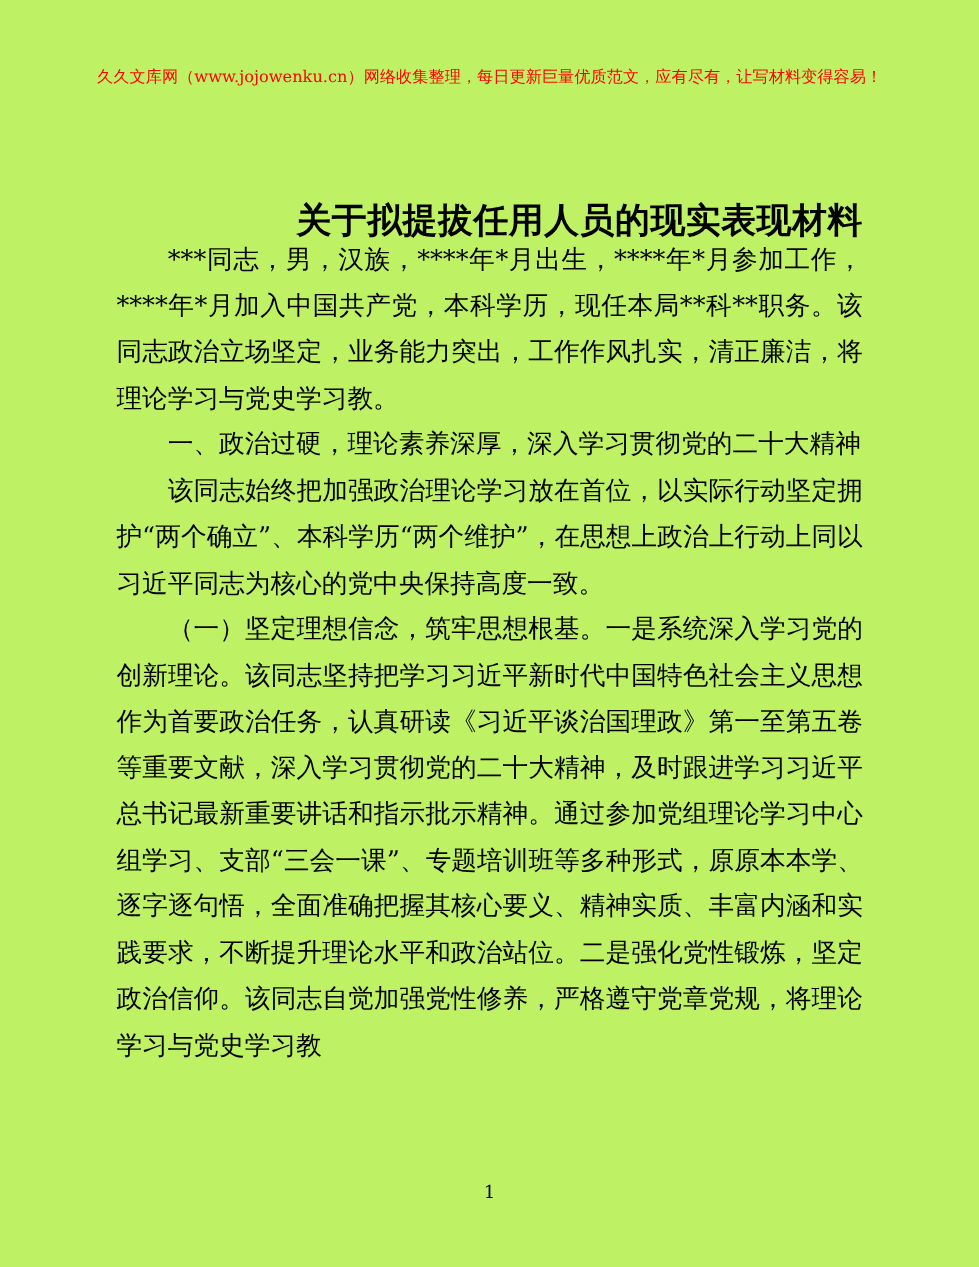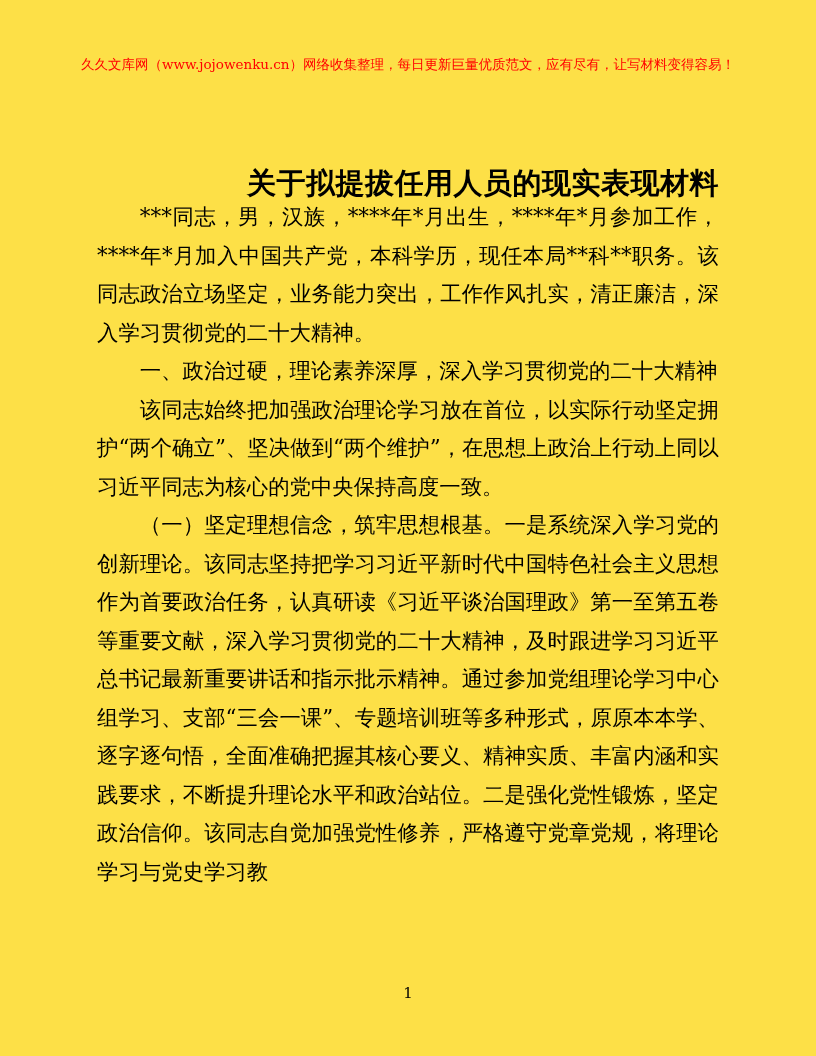--- a/index.html
+++ b/index.html
@@ -4,21 +4,21 @@
 <style>
   html, body {
     margin: 0;
     padding: 0;
     background: #ffffff;
   }
   .page {
     position: relative;
     width: 816px;
     height: 1056px;
-    background: #fde047;
+    background: #bef264;
     overflow: hidden;
     font-family: "DejaVu Serif", "Liberation Serif", serif;
     color: #000000;
   }
   .doc-header {
     position: absolute;
     top: 54px;
     left: 48px;
     width: 720px;
     text-align: center;
@@ -67,21 +67,21 @@
 </head>
 <body>
 
 <div class="page">
 
   <div class="doc-header">久久文库网（www.jojowenku.cn）网络收集整理，每日更新巨量优质范文，应有尽有，让写材料变得容易！</div>
 
   <h1 class="doc-title">关于拟提拔任用人员的现实表现材料</h1>
 
   <div class="doc-body">
-    <p>***同志，男，汉族，****年*月出生，****年*月参加工作，****年*月加入中国共产党，本科学历，现任本局**科**职务。该同志政治立场坚定，业务能力突出，工作作风扎实，清正廉洁，深入学习贯彻党的二十大精神。</p>
+    <p>***同志，男，汉族，****年*月出生，****年*月参加工作，****年*月加入中国共产党，本科学历，现任本局**科**职务。该同志政治立场坚定，业务能力突出，工作作风扎实，清正廉洁，将理论学习与党史学习教。</p>
     <p>一、政治过硬，理论素养深厚，深入学习贯彻党的二十大精神</p>
-    <p>该同志始终把加强政治理论学习放在首位，以实际行动坚定拥护“两个确立”、坚决做到“两个维护”，在思想上政治上行动上同以习近平同志为核心的党中央保持高度一致。</p>
+    <p>该同志始终把加强政治理论学习放在首位，以实际行动坚定拥护“两个确立”、本科学历“两个维护”，在思想上政治上行动上同以习近平同志为核心的党中央保持高度一致。</p>
     <p>（一）坚定理想信念，筑牢思想根基。一是系统深入学习党的创新理论。该同志坚持把学习习近平新时代中国特色社会主义思想作为首要政治任务，认真研读《习近平谈治国理政》第一至第五卷等重要文献，深入学习贯彻党的二十大精神，及时跟进学习习近平总书记最新重要讲话和指示批示精神。通过参加党组理论学习中心组学习、支部“三会一课”、专题培训班等多种形式，原原本本学、逐字逐句悟，全面准确把握其核心要义、精神实质、丰富内涵和实践要求，不断提升理论水平和政治站位。二是强化党性锻炼，坚定政治信仰。该同志自觉加强党性修养，严格遵守党章党规，将理论学习与党史学习教</p>
   </div>
 
   <div class="page-number">1</div>
 
 </div>
 
 </body></html>

